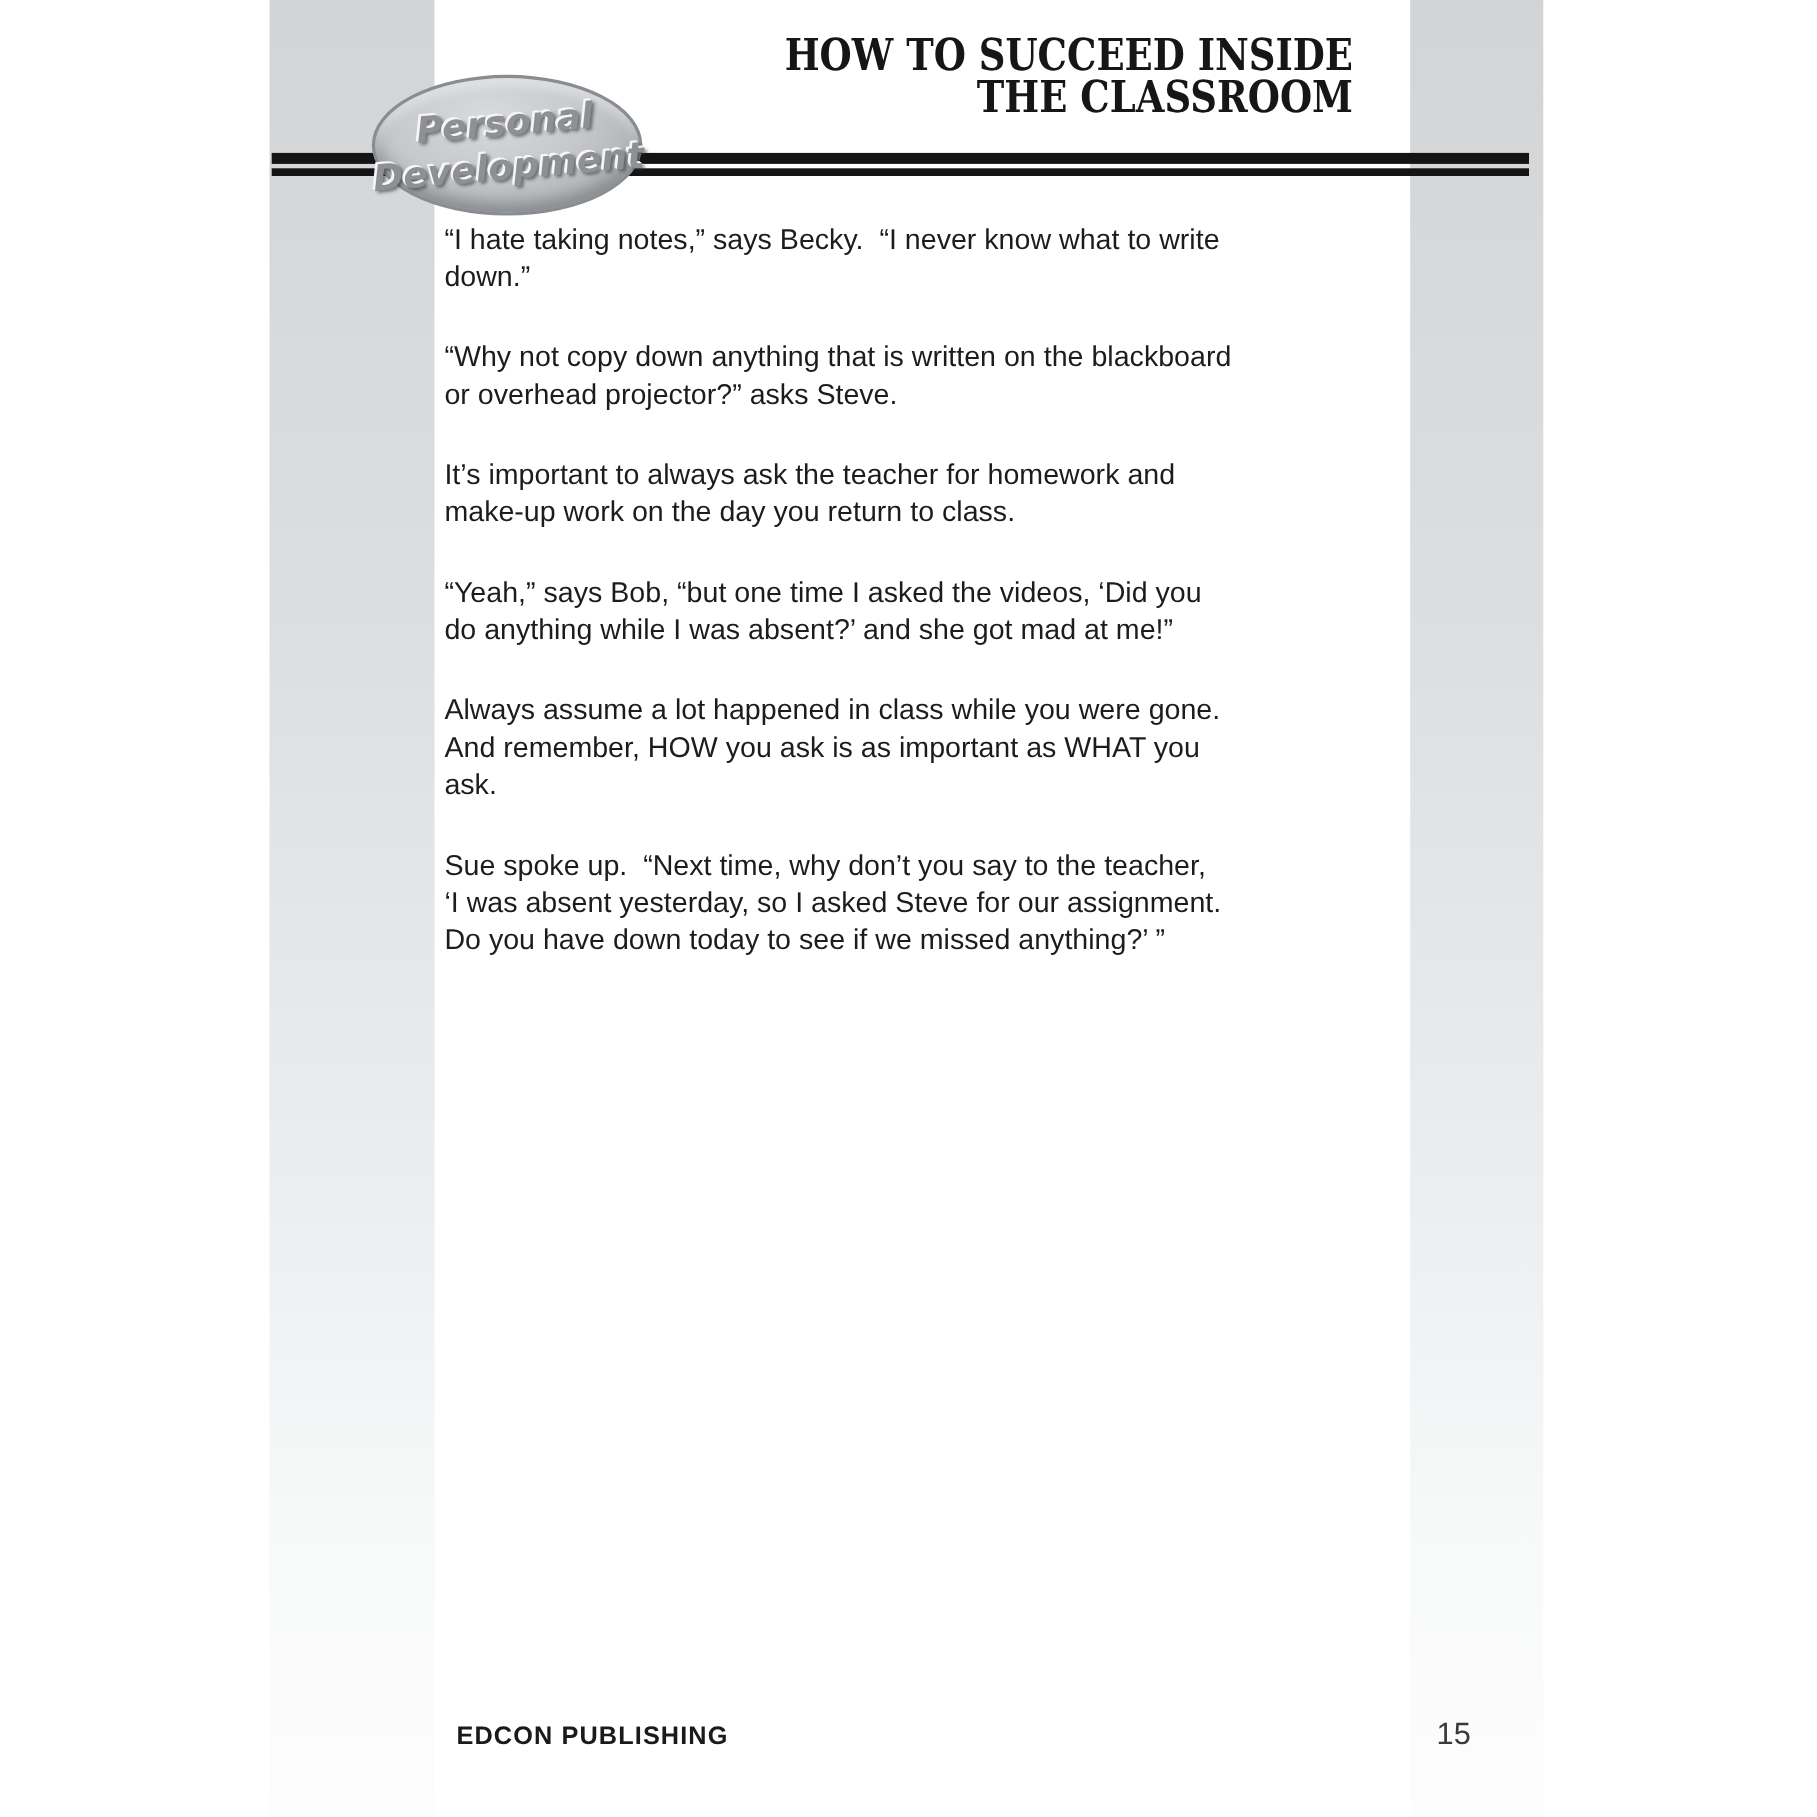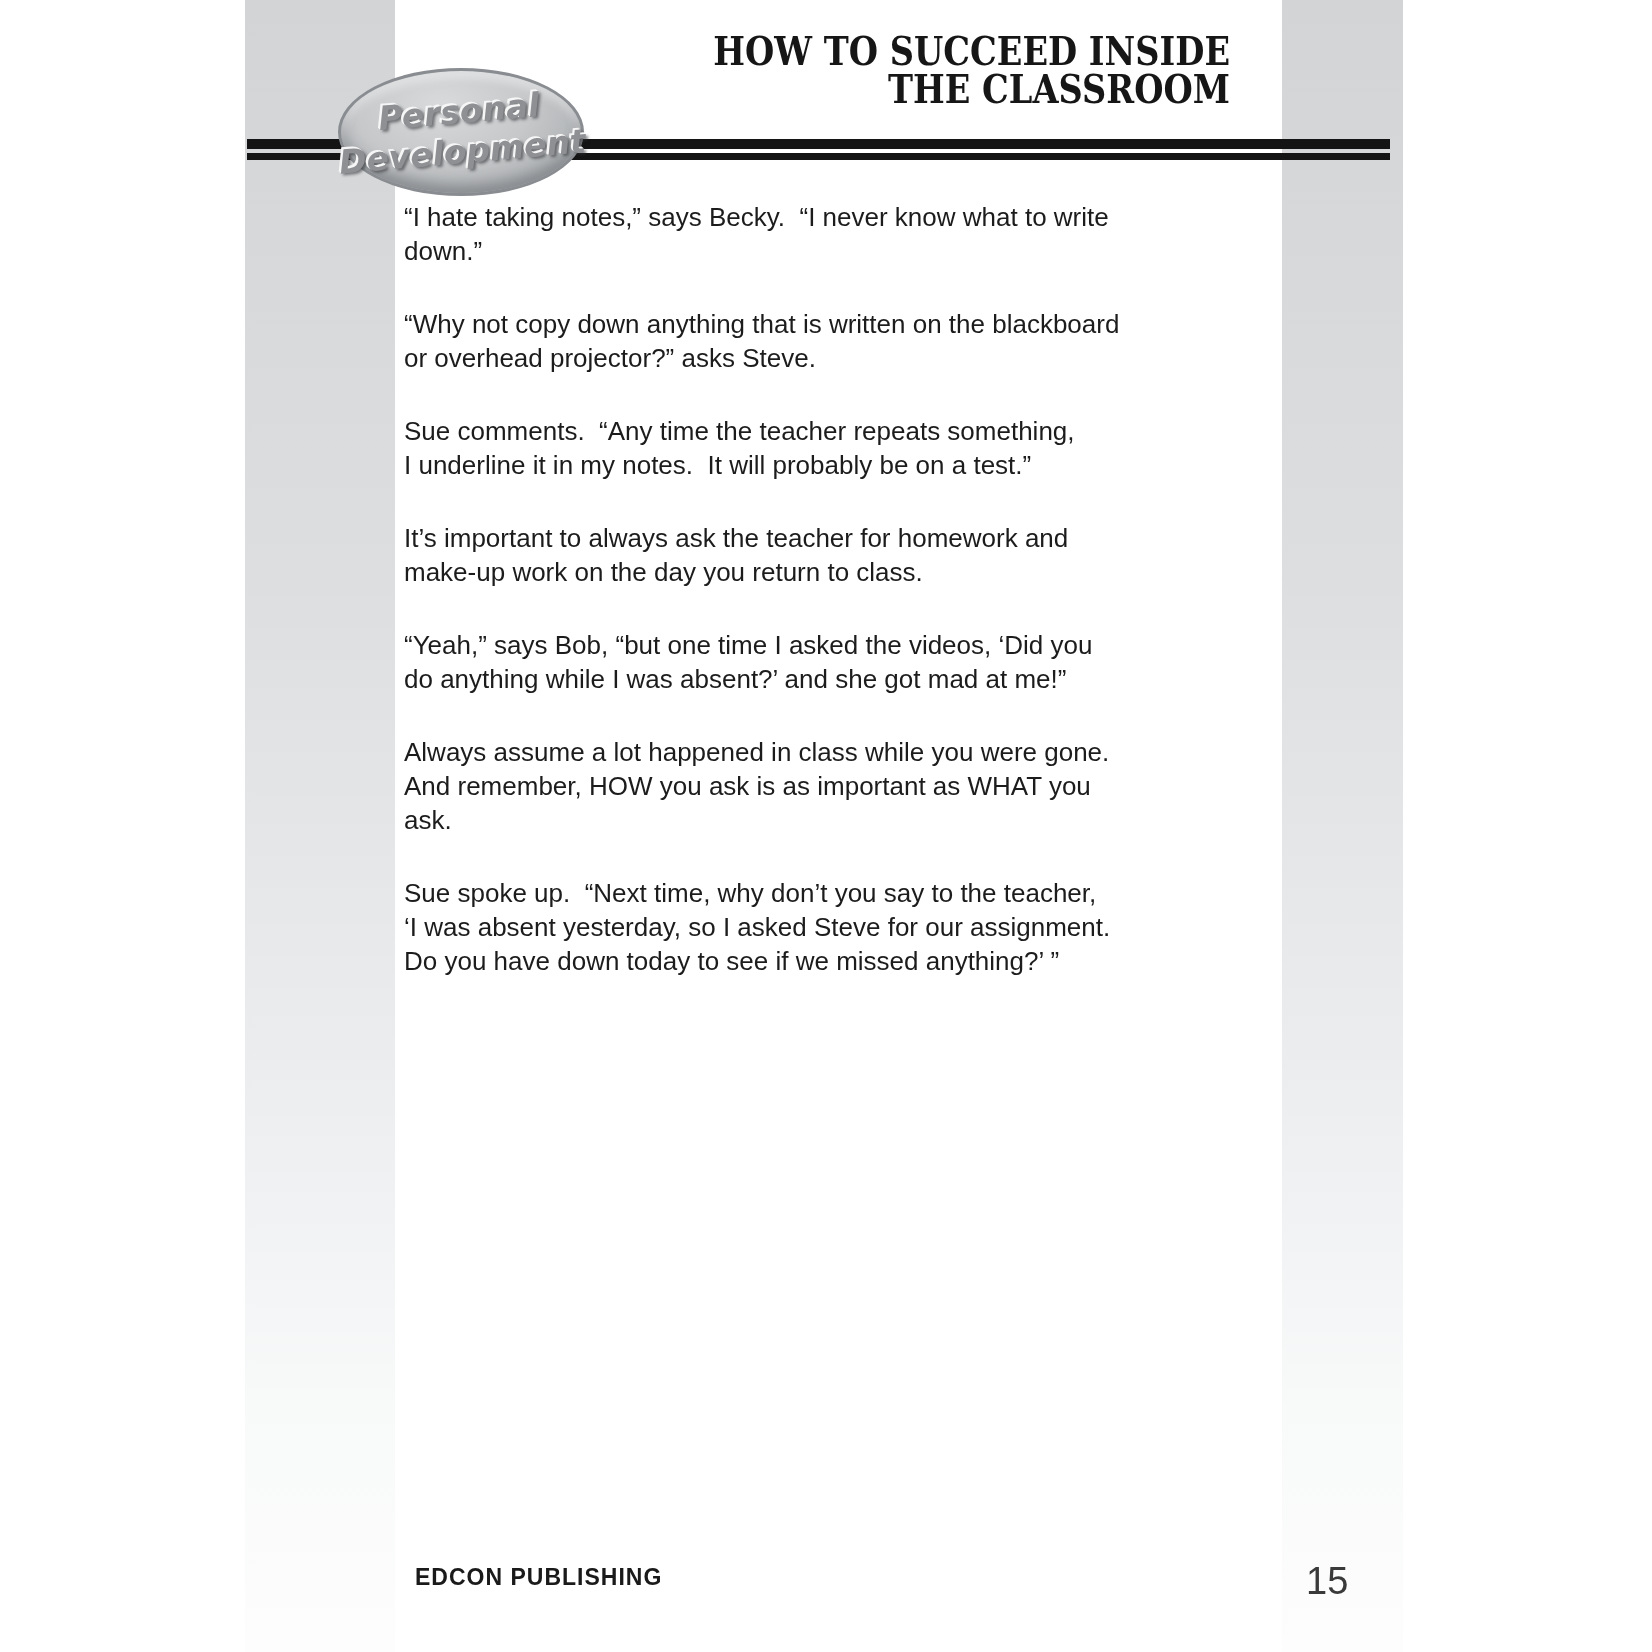--- a/index.html
+++ b/index.html
@@ -26,21 +26,21 @@
   .title{position:absolute;top:32px;left:600px;width:630px;margin:0;z-index:1;
          text-align:right;font-family:"DejaVu Serif",serif;font-weight:bold;
          font-size:40px;line-height:38px;color:#161616;letter-spacing:0px;
          white-space:pre-wrap;transform:scaleX(.84);transform-origin:100% 0;}
   .body-text{position:absolute;left:404px;top:200px;width:880px;z-index:1;
          font-size:26px;line-height:34px;color:#1c1c1c;}
   .body-text p{margin:0 0 39px 0;white-space:pre-wrap;}
   .footer-publisher{position:absolute;left:415px;top:1564px;z-index:4;
          font-size:23px;font-weight:bold;letter-spacing:1px;color:#1a1a1a;}
   .footer-page{position:absolute;left:1306px;top:1560px;z-index:4;
-         font-size:38px;color:#3a3a3a;}
+         font-size:28px;color:#3a3a3a;}
 </style>
 </head>
 <body>
 
 <div class="page">
 
   <div class="band band-left"></div>
   <div class="band band-right"></div>
 
   <div class="rule">
@@ -55,22 +55,20 @@
   </div>
 
   <h1 class="title">HOW TO SUCCEED INSIDE
 THE CLASSROOM</h1>
 
   <div class="body-text">
     <p>“I hate taking notes,” says Becky.  “I never know what to write
 down.”</p>
     <p>“Why not copy down anything that is written on the blackboard
 or overhead projector?” asks Steve.</p>
-    <p>Sue comments.  “Any time the teacher repeats something,
-I underline it in my notes.  It will probably be on a test.”</p>
     <p>It’s important to always ask the teacher for homework and
 make-up work on the day you return to class.</p>
     <p>“Yeah,” says Bob, “but one time I asked the videos, ‘Did you
 do anything while I was absent?’ and she got mad at me!”</p>
     <p>Always assume a lot happened in class while you were gone.
 And remember, HOW you ask is as important as WHAT you
 ask.</p>
     <p>Sue spoke up.  “Next time, why don’t you say to the teacher,
 ‘I was absent yesterday, so I asked Steve for our assignment.
 Do you have down today to see if we missed anything?’ ”</p>

